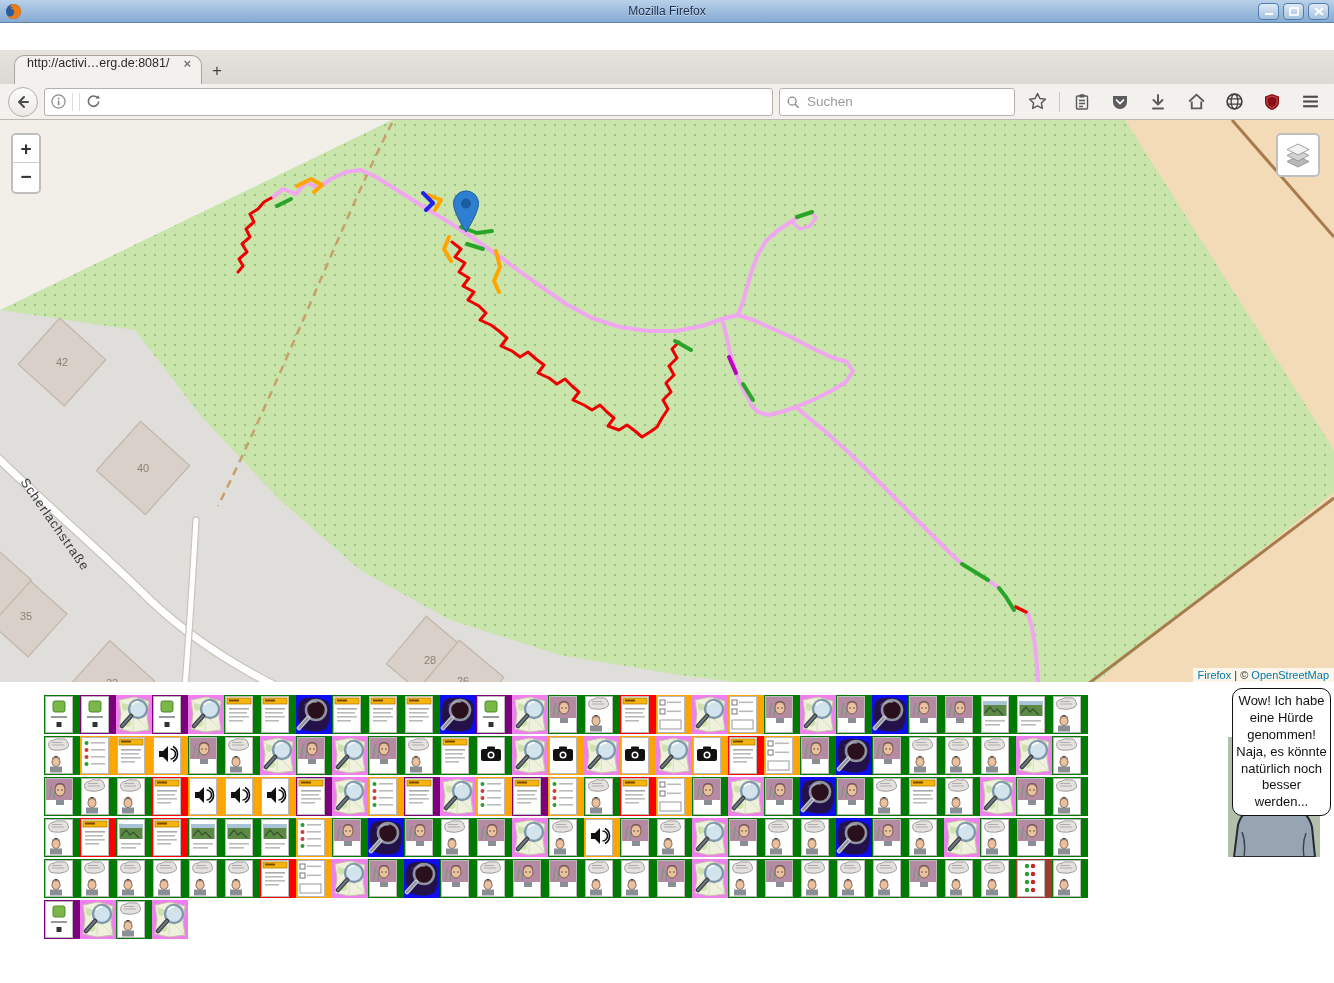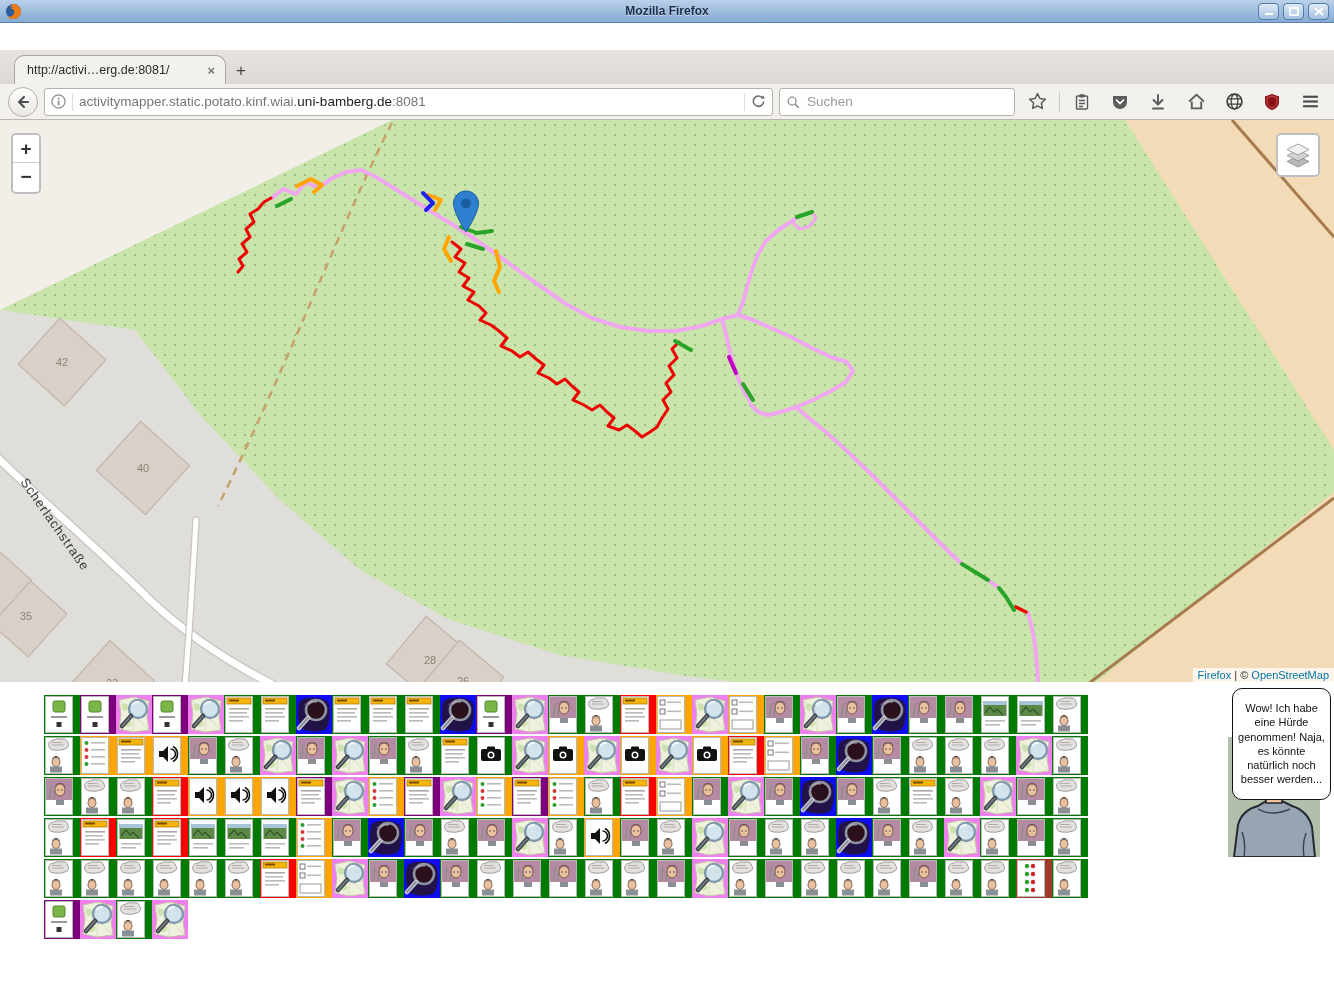--- a/index.html
+++ b/index.html
@@ -4,35 +4,35 @@
 <style>
   html,body{margin:0;padding:0;background:#888;}
   *{box-sizing:border-box;font-family:"Liberation Sans",sans-serif;}
   #window{position:relative;width:1334px;height:983px;background:#fff;overflow:hidden;}
 
   
   #titlebar{position:absolute;left:0;top:0;width:100%;height:23px;
     background:linear-gradient(#b9d0e8,#86abd4);border-bottom:1px solid #5d83ab;
     display:flex;align-items:center;padding:0 5px;}
   #title-text{position:absolute;left:0;right:0;text-align:center;font-size:12px;
-    font-weight:bold;color:#1c2e4a;text-shadow:0 1px 0 rgba(255,255,255,.5);}
+    font-weight:normal;color:#1c2e4a;text-shadow:0 1px 0 rgba(255,255,255,.5);}
   .winbtn{width:21px;height:17px;margin-left:4px;border:1px solid #4f7cab;border-radius:4px;
     background:linear-gradient(#dfeaf6,#a3c0de);display:flex;align-items:center;justify-content:center;}
   #win-controls{position:absolute;right:5px;top:3px;display:flex;}
 
   
   #menubar{position:absolute;left:0;top:24px;width:100%;height:26px;background:#edebe8;
     display:flex;align-items:center;padding:0 6px;border-bottom:1px solid #e0ddd8;}
   .menu-item{padding:3px 9px;font-size:13px;color:#1a1a1a;}
 
   
   #tabbar{position:absolute;left:0;top:50px;width:100%;height:34px;
     background:linear-gradient(#e6e3df,#dcd8d3);display:flex;align-items:flex-end;padding:0 0 0 14px;}
-  #tab-active{width:212px;height:29px;background:#f3f1ee;border:1px solid #a9a49d;border-bottom:none;
-    border-radius:10px 10px 0 0;display:flex;align-items:center;padding:0 8px 0 12px;position:relative;}
+  #tab-active{width:188px;height:29px;background:#f3f1ee;border:1px solid #a9a49d;border-bottom:none;
+    border-radius:10px 10px 0 0;display:flex;align-items:flex-start;padding:0 8px 0 12px;position:relative;}
   #tab-label{font-size:12.5px;color:#2a2a2a;flex:1;white-space:nowrap;overflow:hidden;}
   #tab-close{font-size:13px;color:#777;padding:0 2px;font-weight:bold;}
   #new-tab{width:30px;height:26px;display:flex;align-items:center;justify-content:center;
     font-size:17px;color:#444;}
 
   
   #navbar{position:absolute;left:0;top:84px;width:100%;height:36px;background:#f3f1ee;
     border-bottom:1px solid #bcb7b0;display:flex;align-items:center;padding:0 8px;gap:6px;}
   #back-btn{width:30px;height:30px;border-radius:50%;border:1px solid #b3aea6;flex:0 0 auto;
     background:linear-gradient(#fdfdfc,#ebe8e4);display:flex;align-items:center;justify-content:center;}
@@ -69,21 +69,21 @@
   
   #content{position:absolute;left:0;top:682px;width:1334px;height:301px;background:#fff;}
   #grid{position:absolute;left:44px;top:13px;width:1044px;}
   .grid-row{display:flex;height:39px;margin-bottom:2px;}
   .tile{position:relative;width:36px;height:39px;flex:0 0 auto;overflow:hidden;}
   .thumb-card{position:absolute;left:1px;top:1px;}
   .thumb-full{position:absolute;left:0;top:0;}
 
   
   #speech-bubble{position:absolute;left:1232px;top:6px;width:99px;min-height:48px;background:#fff;
-    border:1.5px solid #111;border-radius:10px;padding:12px 3px;font-size:11px;line-height:1.3;
+    border:1.5px solid #111;border-radius:10px;padding:4px 3px;font-size:13px;line-height:1.3;
     text-align:center;color:#111;z-index:3;}
   #speech-tail{position:absolute;left:1242px;top:51px;z-index:2;}
   #avatar-box{position:absolute;left:1228px;top:55px;width:92px;height:120px;z-index:1;}
 </style>
 </head>
 <body>
 
 <div id="window">
 
   <div id="titlebar">
@@ -128,21 +128,20 @@
         <path d="M9 3 L4 8 L9 13 M4 8 H13" stroke="#4d4d4d" stroke-width="2" fill="none" stroke-linecap="round" stroke-linejoin="round"></path>
       </svg>
     </div>
     <div id="urlbar">
       <svg width="15" height="15" viewBox="0 0 16 16">
         <circle cx="8" cy="8" r="7" fill="none" stroke="#8a8a8a" stroke-width="1.3"></circle>
         <rect x="7.2" y="4" width="1.8" height="1.8" fill="#8a8a8a"></rect>
         <rect x="7.2" y="7" width="1.8" height="5" fill="#8a8a8a"></rect>
       </svg>
       <span class="vdiv"></span>
-      <span id="url-text"><span class="dim">activitymapper.static.potato.kinf.wiai.</span><span class="host">uni-bamberg.de</span><span class="dim">:8081</span></span>
       <span class="vdiv"></span>
       <svg width="15" height="15" viewBox="0 0 16 16">
         <path d="M12.5 4.5 A5.5 5.5 0 1 0 13.5 8" fill="none" stroke="#6d6d6d" stroke-width="1.7"></path>
         <polygon points="10.5,4.8 14.8,4.8 13,1.2" fill="#6d6d6d"></polygon>
       </svg>
     </div>
     <div id="searchbar">
       <svg width="14" height="14" viewBox="0 0 16 16">
         <circle cx="7" cy="7" r="4.5" fill="none" stroke="#8a8a8a" stroke-width="1.5"></circle>
         <line x1="10.5" y1="10.5" x2="14.5" y2="14.5" stroke="#8a8a8a" stroke-width="1.8"></line>

